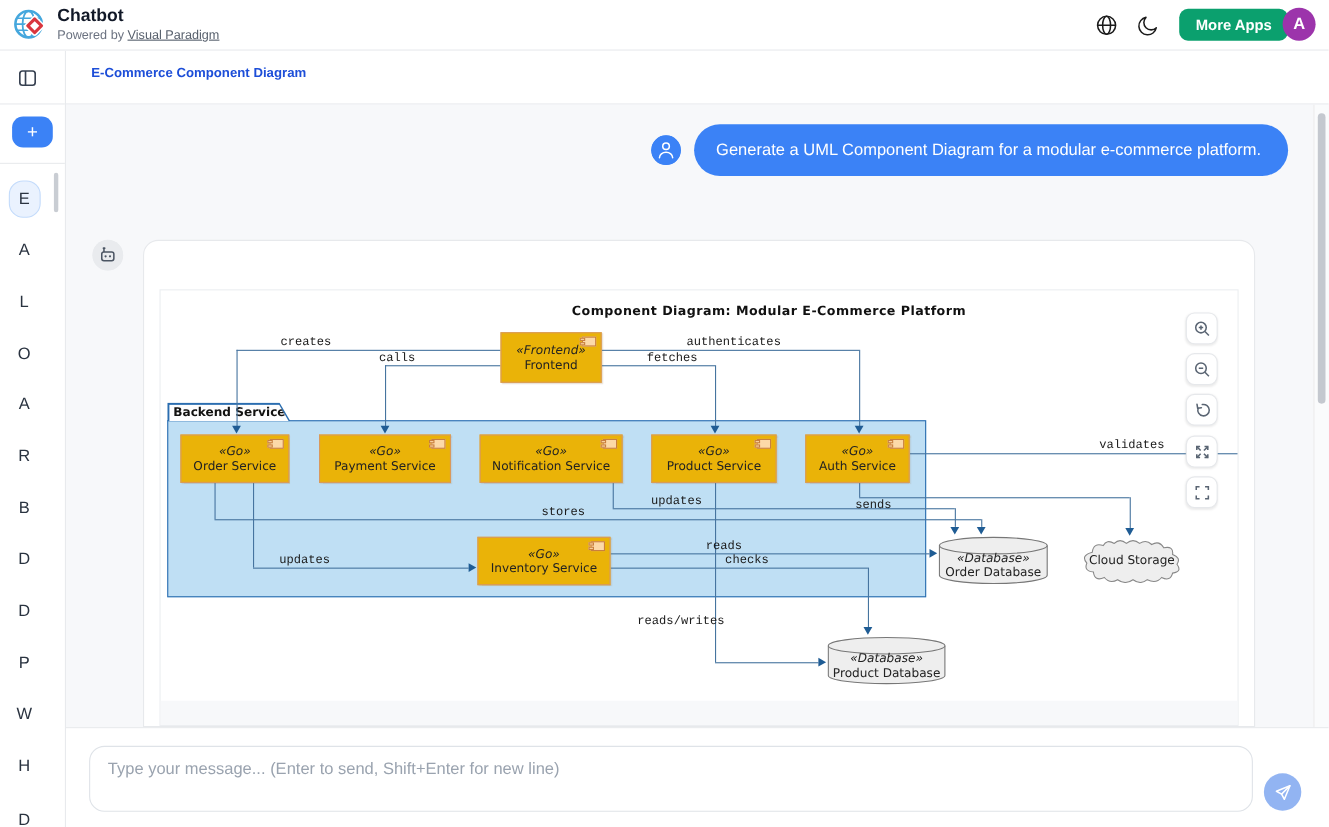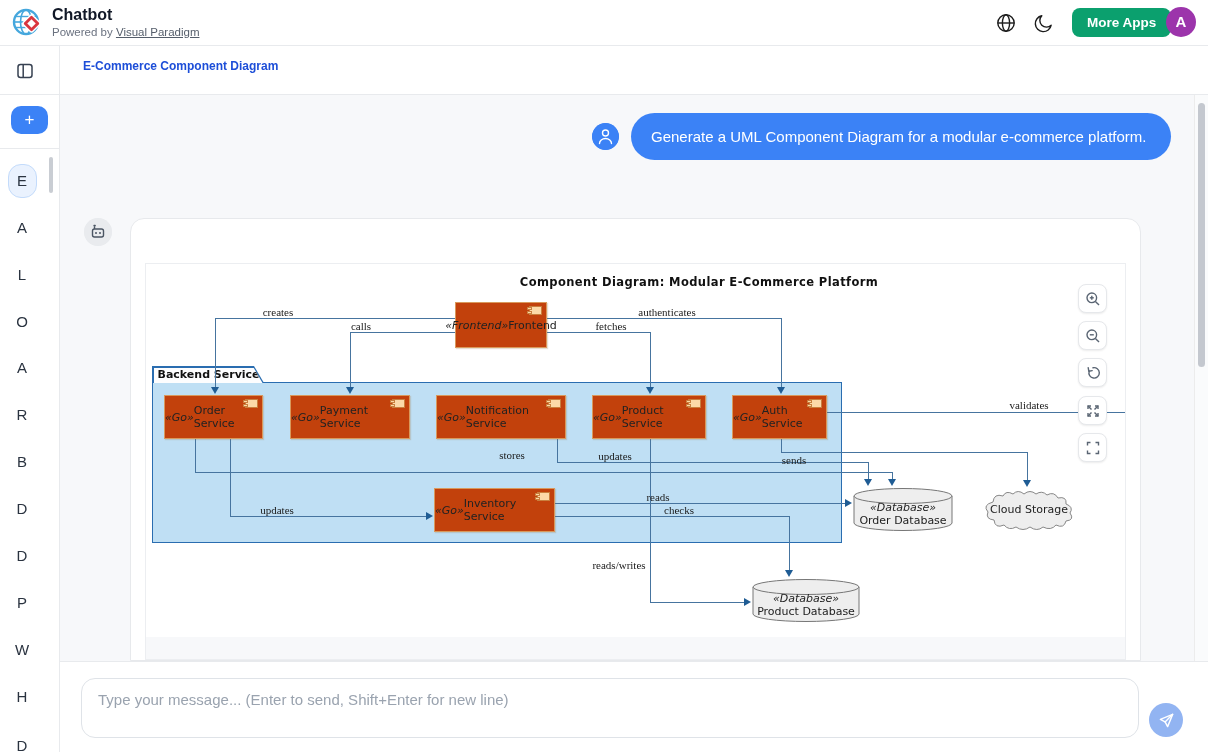--- a/index.html
+++ b/index.html
@@ -49,38 +49,38 @@
 
   
   #viewport { position:absolute; left:14px; top:44px; width:981px; height:397px; background:#fff; border:1px solid #eceef1; overflow:hidden; }
   #canvas-bottom { position:absolute; left:0; top:373px; width:979px; height:24px; background:#f7f8fa; }
   #dtitle { position:absolute; left:553px; top:11px; transform:translateX(-50%); font-size:11.5px; font-weight:700; color:#111; letter-spacing:.4px; white-space:nowrap; z-index:1; font-family:"DejaVu Sans",sans-serif; }
 
   .pkg-body { position:absolute; left:6px; top:118px; width:690px; height:161px; background:#bfdff4; border:1.5px solid #2a6db0; z-index:1; }
   .pkg-tab { position:absolute; left:6px; top:102px; width:112px; height:17px; background:#2a6db0; clip-path:polygon(0 0, calc(100% - 10px) 0, 100% 100%, 0 100%); z-index:2; }
   .pkg-tab-inner { position:absolute; left:1.5px; top:1.5px; right:1.5px; bottom:0; background:#fdfdfe; clip-path:polygon(0 0, calc(100% - 9px) 0, 100% 100%, 0 100%); font-size:11px; font-weight:700; color:#111; line-height:14px; padding-left:4px; font-family:"DejaVu Sans",sans-serif; white-space:nowrap; }
 
-  .comp { position:absolute; background:#c2410c; border:1px solid #d9995c; box-shadow:1px 1px 1px rgba(160,120,70,.25); display:flex; flex-direction:row; align-items:center; justify-content:center; z-index:3; font-family:"DejaVu Sans",sans-serif; }
+  .comp { position:absolute; background:#eab308; border:1px solid #d9995c; box-shadow:1px 1px 1px rgba(160,120,70,.25); display:flex; flex-direction:column; align-items:center; justify-content:center; z-index:3; font-family:"DejaVu Sans",sans-serif; }
   .comp .stereo { font-size:11px; font-style:italic; color:#222; line-height:13px; }
   .comp .cname { font-size:11px; color:#222; line-height:13px; }
   .cicon { position:absolute; top:3px; right:4px; width:13px; height:9px; border:1px solid #c97f3e; background:#fcd9a8; }
   .cicon i { position:absolute; left:-3px; width:5px; height:3px; border:1px solid #c97f3e; background:#fcd9a8; }
   .cicon i.t1 { top:0px; } .cicon i.t2 { top:4px; }
 
   .nodewrap { position:absolute; z-index:3; font-family:"DejaVu Sans",sans-serif; }
   .nodewrap svg { position:absolute; left:0; top:0; }
   .ntext { position:absolute; left:0; right:0; text-align:center; color:#222; }
   .ntext .stereo { display:block; font-size:11px; font-style:italic; line-height:13px; }
   .ntext .cname { display:block; font-size:11px; line-height:13px; }
 
   .hl, .vl { position:absolute; background:#46749f; z-index:2; }
   .hl { height:1px; } .vl { width:1px; }
   .ad { position:absolute; width:0; height:0; border-left:4px solid transparent; border-right:4px solid transparent; border-top:7px solid #1f5c94; z-index:2; }
   .ar { position:absolute; width:0; height:0; border-top:4px solid transparent; border-bottom:4px solid transparent; border-left:7px solid #1f5c94; z-index:2; }
-  .elabel { position:absolute; transform:translateX(-50%); font-size:11px; color:#1a1a1a; white-space:nowrap; z-index:4; font-family:Liberation Serif, serif; }
+  .elabel { position:absolute; transform:translateX(-50%); font-size:11px; color:#1a1a1a; white-space:nowrap; z-index:4; font-family:Liberation Mono, monospace; }
 
   .ctrl { position:absolute; left:932px; width:29px; height:29px; background:#fff; border:1px solid #e6e8eb; border-radius:8px; box-shadow:0 1px 2px rgba(0,0,0,.08); display:flex; align-items:center; justify-content:center; cursor:pointer; z-index:10; }
 
   
   #inputbar { position:absolute; left:60px; top:661px; width:1148px; height:91px; background:#fff; border-top:1px solid #e8eaed; z-index:10; }
   #msg-input { position:absolute; left:21px; top:16px; width:1058px; height:60px; border:1px solid #dfe3e8; border-radius:14px; padding:12px 16px; font-size:15px; color:#1f2937; font-family:"Liberation Sans",sans-serif; resize:none; outline:none; background:#fff; }
   #msg-input::placeholder { color:#9aa3af; }
   #send-btn { position:absolute; left:1089px; top:41px; width:34px; height:34px; border-radius:50%; background:#92b4f2; border:none; cursor:pointer; display:flex; align-items:center; justify-content:center; }
 </style>
 </head>
@@ -210,21 +210,21 @@
         <i class="vl" style="left:411px;top:175px;height:23px"></i>
         <i class="hl" style="left:411px;top:198px;width:311px"></i>
         <i class="vl" style="left:722px;top:198px;height:17px"></i>
         <i class="ad" style="left:718px;top:215px"></i>
         <div class="elabel" style="left:469px;top:186px">updates</div>
 
         <i class="vl" style="left:49px;top:175px;height:33px"></i>
         <i class="hl" style="left:49px;top:208px;width:697px"></i>
         <i class="vl" style="left:746px;top:208px;height:7px"></i>
         <i class="ad" style="left:742px;top:215px"></i>
-        <div class="elabel" style="left:366px;top:185px">stores</div>
+        <div class="elabel" style="left:366px;top:196px">stores</div>
 
         <i class="vl" style="left:84px;top:175px;height:77px"></i>
         <i class="hl" style="left:84px;top:252px;width:196px"></i>
         <i class="ar" style="left:280px;top:248px"></i>
         <div class="elabel" style="left:131px;top:240px">updates</div>
 
         <i class="hl" style="left:409px;top:239px;width:290px"></i>
         <i class="ar" style="left:699px;top:235px"></i>
         <div class="elabel" style="left:512px;top:227px">reads</div>
 

